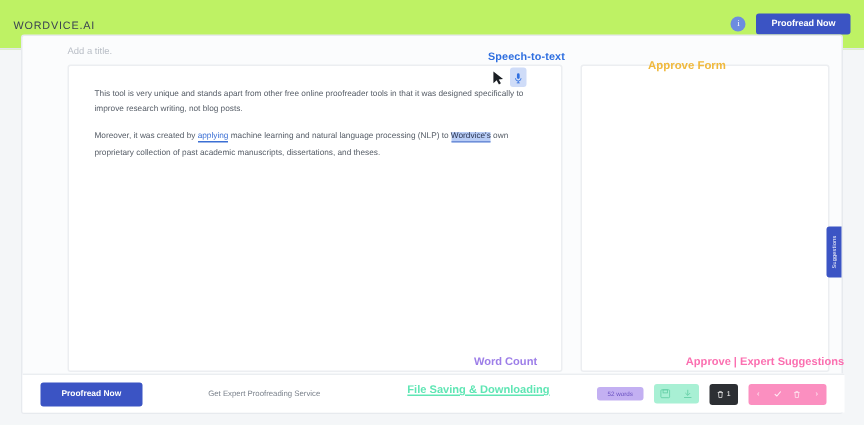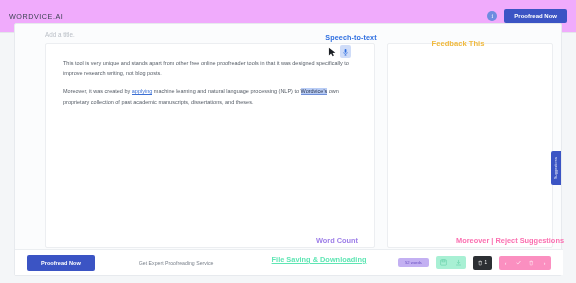--- a/index.html
+++ b/index.html
@@ -7,21 +7,21 @@
     width: 576px; height: 283px;
     font-family: "Liberation Sans", sans-serif;
     background: #f4f6f8;
     overflow: hidden;
   }
   #app { position: relative; width: 576px; height: 283px; background: #f4f6f8; }
 
   
   .topbar {
     position: absolute; left: 0; top: 0; width: 576px; height: 19px;
-    background: #f0abfc; border-bottom: 1px solid #e3e6ea;
+    background: #bef264; border-bottom: 1px solid #e3e6ea;
     display: flex; align-items: center; padding: 16px 9px;
   }
   .brand { font-size: 7.2px; letter-spacing: .55px; color: #3b4252; font-weight: 400; }
   .topbar-right { margin-left: auto; display: flex; align-items: center; gap: 7px; }
   .info-icon {
     width: 10px; height: 10px; border-radius: 50%;
     background: #6d8ce0; color: #fff; font-size: 6px; line-height: 10px;
     text-align: center; font-family: "Liberation Serif", serif;
   }
   .btn-proofread-top {
@@ -201,18 +201,18 @@
         <path d="M1 1 L1 12 L4 9 L6.2 13 L8 12 L6 8.4 L10 8 Z" fill="#1b1f24"></path>
       </svg>
     <div class="mic-btn">
       <svg width="5" height="8" viewBox="0 0 8 12">
           <rect x="2.6" y="1" width="2.9" height="6" rx="1.45" fill="#2f6fe0"></rect>
           <path d="M1 6.2a3 3 0 0 0 6 0M4 9.2v2M2.4 11.2h3.2" stroke="#2f6fe0" stroke-width="0.9" fill="none"></path>
         </svg>
     </div>
   </div>
 
-  <div class="ff-label anno">Feedback This</div>
+  <div class="ff-label anno">Approve Form</div>
   <div class="anno anno-wordcount">Word Count</div>
   <div class="anno anno-file">File Saving &amp; Downloading</div>
-  <div class="anno anno-approve">Moreover | Reject Suggestions</div>
+  <div class="anno anno-approve">Approve | Expert Suggestions</div>
 
 </div>
 
 </body></html>

